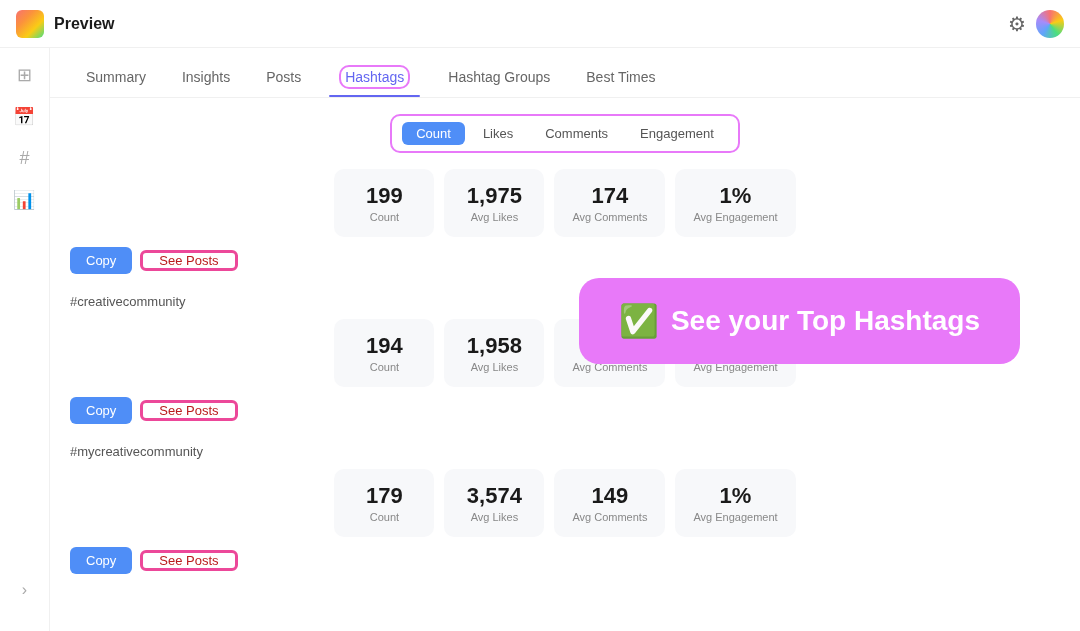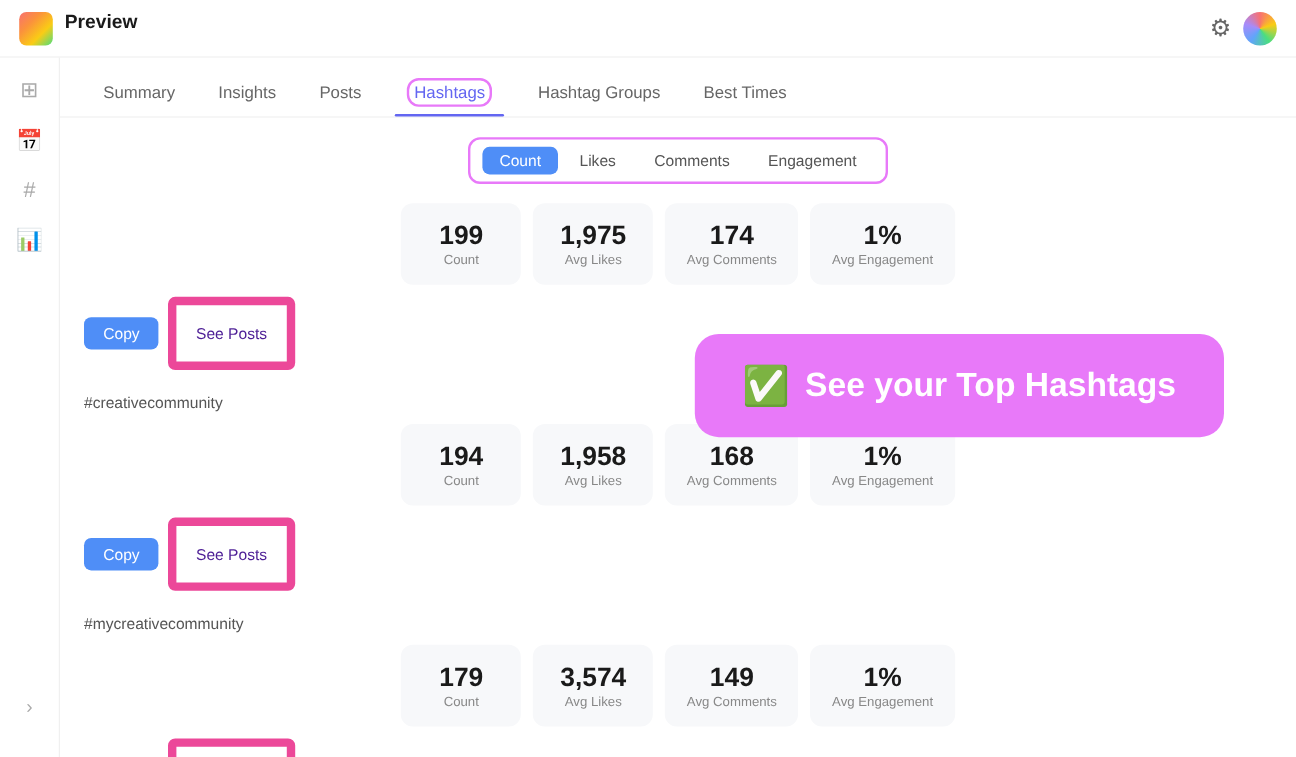--- a/index.html
+++ b/index.html
@@ -3,21 +3,21 @@
   <meta charset="utf-8">
   <style>
     * { margin: 0; padding: 0; box-sizing: border-box; }
     body { font-family: -apple-system, BlinkMacSystemFont, 'Segoe UI', sans-serif; background: #fff; width: 1080px; height: 631px; overflow: hidden; }
 
     
     .header {
       display: flex; align-items: center; justify-content: space-between;
       padding: 0 16px; height: 48px; border-bottom: 1px solid #f0f0f0;
     }
-    .header-left { display: flex; gap: 10px; }
+    .header-left { display: flex; align-items: center; gap: 10px; }
     .app-logo {
       width: 28px; height: 28px; border-radius: 6px;
       background: linear-gradient(135deg, #f87171 0%, #fb923c 33%, #facc15 66%, #4ade80 100%);
       display: flex; align-items: center; justify-content: center;
     }
     .app-title { font-weight: 600; font-size: 16px; color: #1a1a1a; }
     .header-right { display: flex; align-items: center; gap: 10px; }
     .gear-icon { font-size: 20px; color: #666; cursor: pointer; }
     .color-wheel {
       width: 28px; height: 28px; border-radius: 50%;
@@ -90,22 +90,22 @@
     .stat-value { font-size: 22px; font-weight: 600; color: #1a1a1a; }
     .stat-label { font-size: 11px; color: #888; margin-top: 2px; }
 
     
     .action-row { display: flex; gap: 8px; align-items: center; }
     .btn-copy {
       background: #4f8ef7; color: #fff; border: none; border-radius: 6px;
       padding: 6px 16px; font-size: 13px; cursor: pointer; font-weight: 500;
     }
     .btn-see-posts {
-      background: #fff; color: #4c1d95; border: 7px solid #ec4899; border-radius: 6px;
-      padding: 16px 16px; font-size: 13px; cursor: pointer;
+      background: #fff; color: #b91c1c; border: 3px solid #ec4899; border-radius: 6px;
+      padding: 0 16px; font-size: 13px; cursor: pointer;
     }
 
     
     .promo-banner {
       position: absolute; right: 60px; top: 180px;
       background: #e879f9; border-radius: 20px;
       padding: 24px 40px; display: flex; align-items: center; gap: 12px;
     }
     .promo-text {
       font-size: 28px; font-weight: 800; color: #fff; white-space: nowrap;

